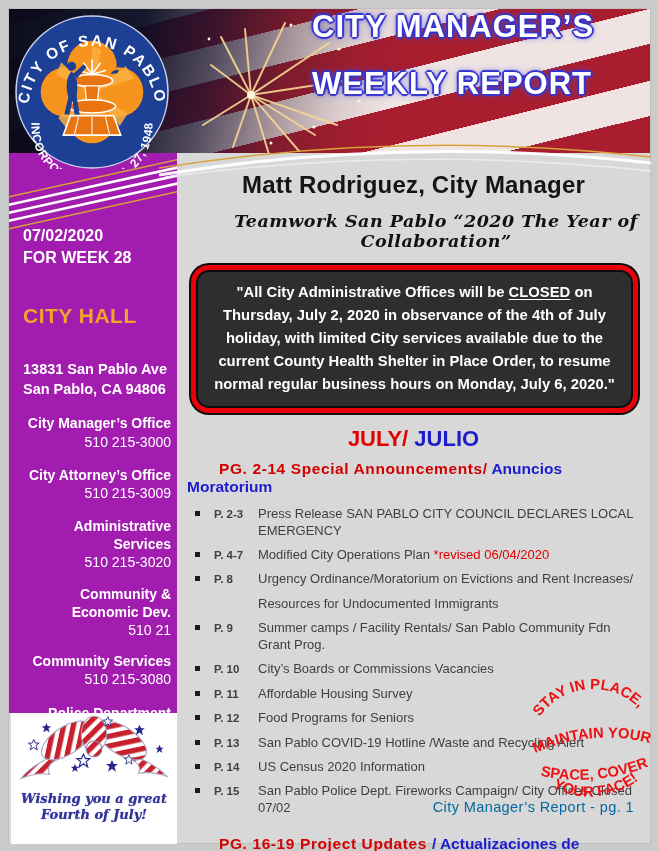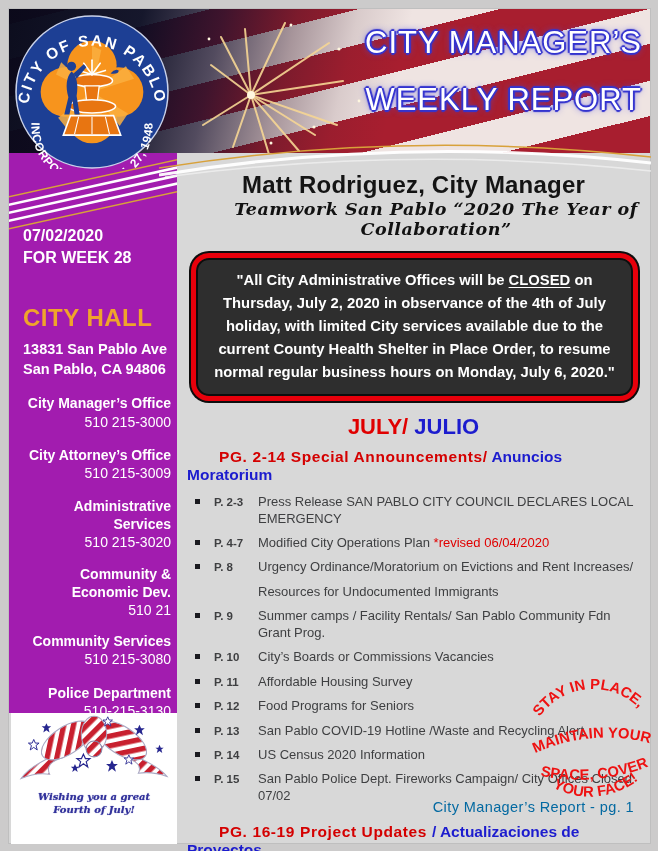--- a/index.html
+++ b/index.html
@@ -15,57 +15,57 @@
   }
   
   .header{
     position:absolute;left:0;top:0;width:641px;height:144px;overflow:hidden;
     background:
       linear-gradient(103deg, rgba(8,9,26,.98) 0%, rgba(10,12,34,.95) 20%, rgba(22,16,44,.72) 32%, rgba(52,22,40,.38) 43%, rgba(60,25,40,.12) 52%, transparent 60%),
       repeating-linear-gradient(-14deg, #a81e2f 0 36px, #efe4e2 36px 70px);
   }
   .header svg{position:absolute;left:0;top:0;}
   .banner-title{
-    position:absolute;right:8px;top:16px;width:330px;text-align:right;
-    font-weight:normal;font-size:31px;letter-spacing:1px;color:#ffffff;
+    position:absolute;right:8px;top:0;width:330px;text-align:left;
+    font-weight:bold;font-size:31px;letter-spacing:1px;color:#ffffff;
     text-shadow:-2px 0 1px #3434cf, 2px 0 1px #3434cf, 0 -2px 1px #3434cf, 0 2px 1px #3434cf,
                 -1px -1px 1px #3434cf, 1px 1px 1px #3434cf, 0 0 7px #5050e0;
   }
   .banner-title .line2{margin-top:21px;}
   
   .seal{position:absolute;left:6px;top:6px;width:154px;height:154px;z-index:5;}
   
   .sidebar{
     position:absolute;left:0;top:144px;width:168px;height:560px;
     background:#a21caf;color:#fff;overflow:hidden;
   }
   .sidebar .stripes{position:absolute;left:0;top:0;}
   .sb-inner{position:relative;padding:72px 6px 0 14px;}
   .sb-date,.sb-week{font-weight:bold;font-size:16px;line-height:1.35;}
-  .sb-cityhall{color:#efa42b;font-weight:bold;font-size:24px;letter-spacing:.5px;margin:36px 0 8px;}
+  .sb-cityhall{color:#efa42b;font-weight:bold;font-size:21px;letter-spacing:.5px;margin:36px 0 32px;}
   .sb-addr{font-weight:bold;font-size:14.5px;line-height:1.35;}
   .dept{margin-top:15px;text-align:right;}
   .dept-name{font-weight:bold;font-size:14px;line-height:1.3;}
   .dept-phone{font-size:14px;line-height:1.3;}
   .dept.tight{margin-top:13px;margin-bottom:-2px;}
   
   .holiday{
     position:absolute;left:2px;top:704px;width:166px;height:131px;background:#ffffff;
     text-align:center;overflow:hidden;
   }
   .wish{color:#32329b;font-family:"DejaVu Serif",serif;font-style:italic;font-weight:bold;
-        font-size:10px;line-height:1.25;text-shadow:0 0 1px #6a6ab8;}
+        font-size:13px;line-height:1.25;text-shadow:0 0 1px #6a6ab8;}
   
   .arcs{position:absolute;left:150px;top:126px;z-index:4;}
   
   .main{
     position:absolute;left:168px;top:144px;width:473px;height:690px;
   }
   .manager{margin:18px 0 0;text-align:center;font-size:24px;font-weight:bold;color:#141414;letter-spacing:.2px;}
-  .tagline{text-align:center;font-family:"DejaVu Serif",serif;font-style:italic;
+  .tagline{margin-top:12px;text-align:center;font-family:"DejaVu Serif",serif;font-style:italic;
            font-weight:bold;font-size:17.5px;color:#111;letter-spacing:.5px;padding-left:45px;}
   .notice{
     margin:14px 12px 0 14px;background:#2e2e2e;color:#fff;
     border:5px solid #e8000b;border-radius:18px;
     box-shadow:0 0 0 2px #0d0d0d, inset 0 0 0 2px #0d0d0d;
     padding:11px 16px 12px;text-align:center;font-weight:bold;font-size:14.8px;line-height:1.55;
   }
   .notice u{text-underline-offset:2px;}
   .month{margin-top:13px;text-align:center;font-weight:bold;font-size:22px;}
   .month .red{color:#e00000;}

